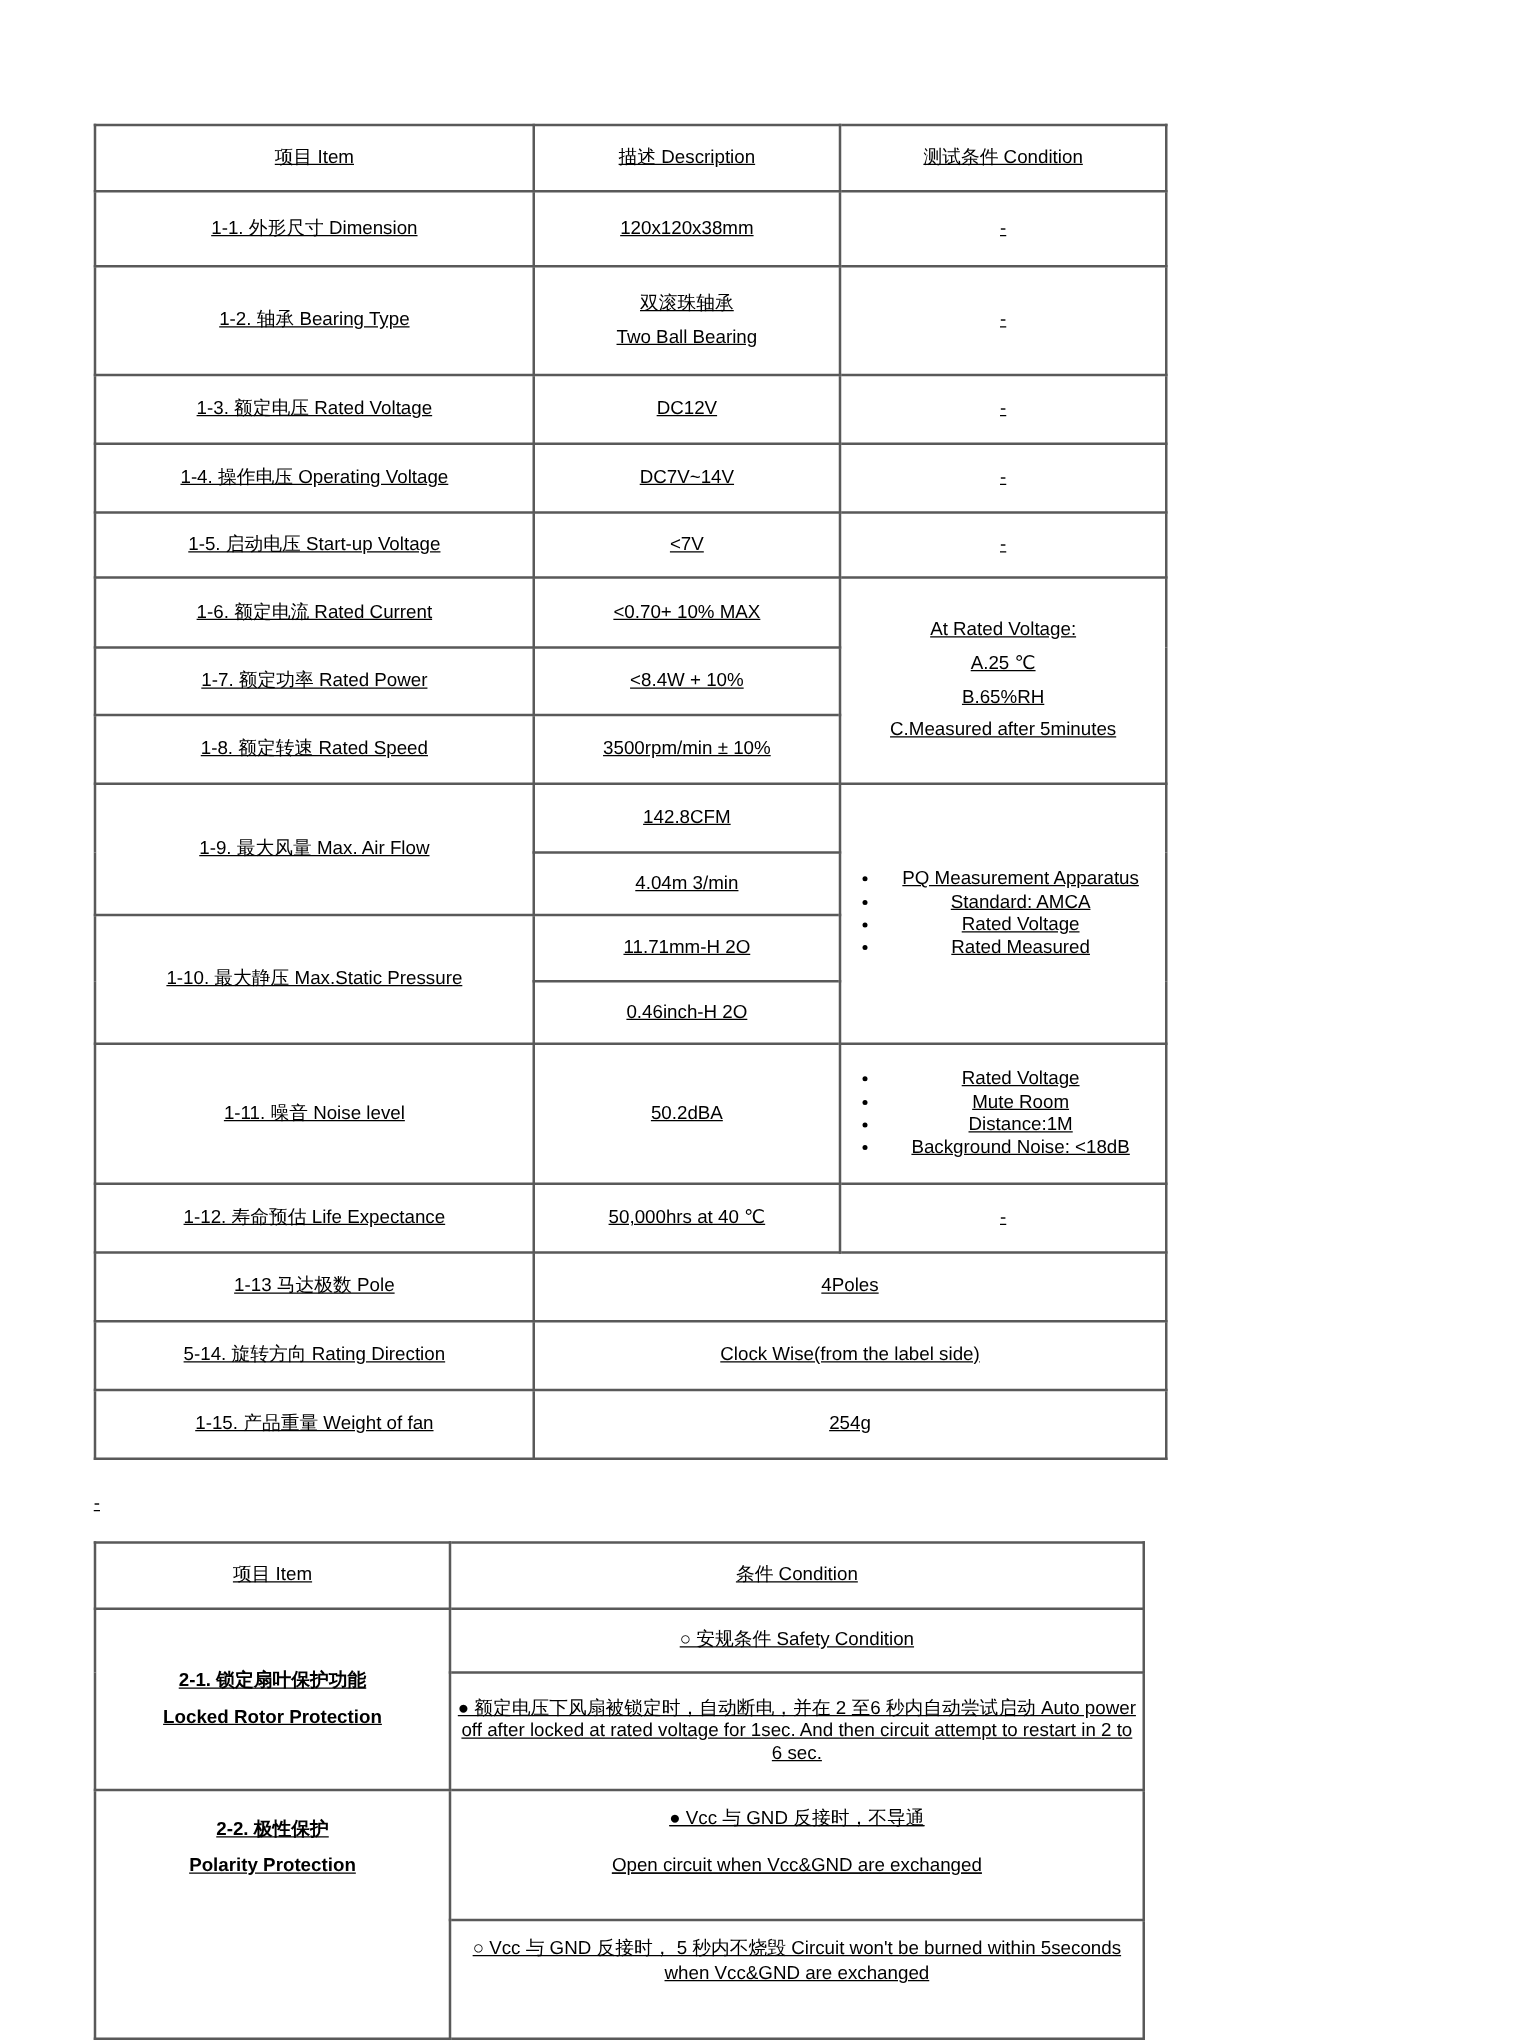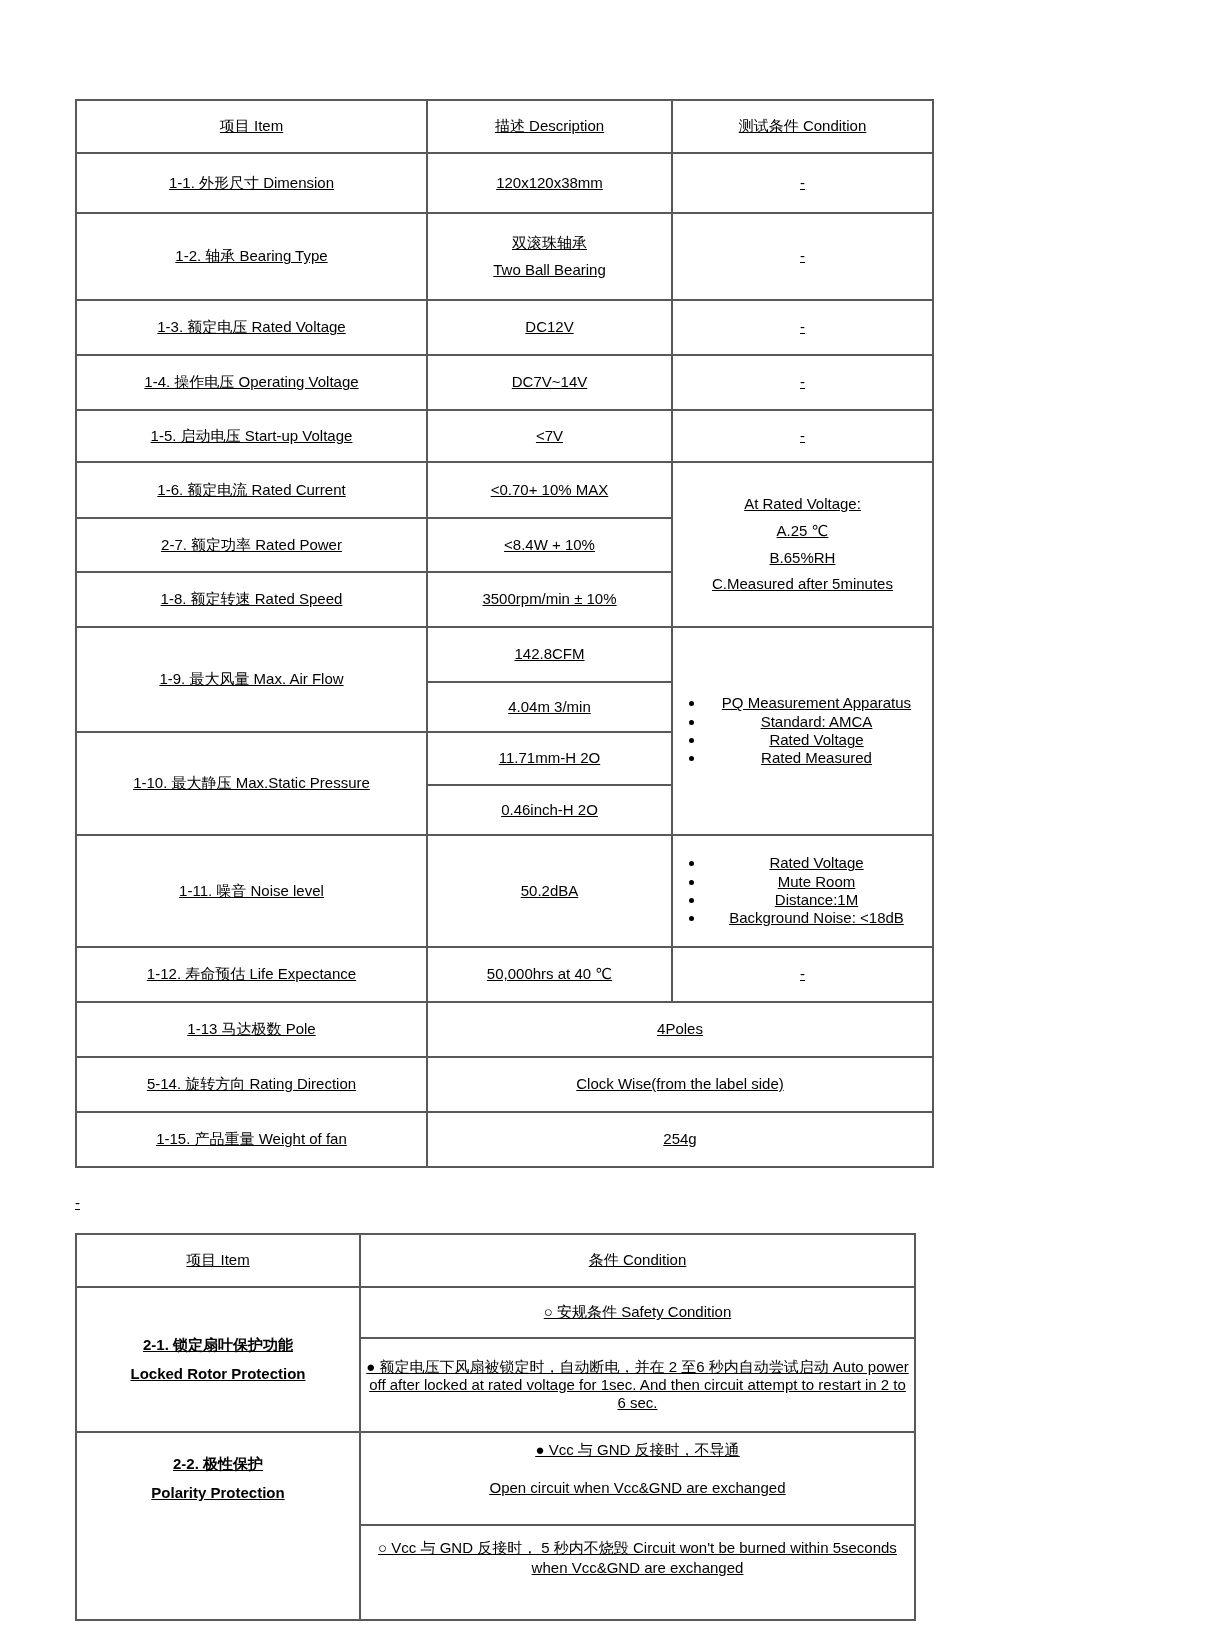--- a/index.html
+++ b/index.html
@@ -118,21 +118,21 @@
       <td class="c">&lt;0.70+ 10% MAX</td>
       <td rowspan="3" class="condlines">
         <p>At Rated Voltage:</p>
         <p>A.25 ℃</p>
         <p>B.65%RH</p>
         <p>C.Measured after 5minutes</p>
       </td>
     </tr>
 
     <tr style="height:54px">
-      <td>2-7. 额定功率 Rated Power</td>
+      <td>1-7. 额定功率 Rated Power</td>
       <td>&lt;8.4W + 10%</td>
     </tr>
 
     <tr style="height:55px">
       <td>1-8. 额定转速 Rated Speed</td>
       <td class="c">3500rpm/min ± 10%</td>
     </tr>
 
     <tr style="height:55px">
       <td rowspan="2">1-9. 最大风量 Max. Air Flow</td>
@@ -215,21 +215,21 @@
         <p>2-1. 锁定扇叶保护功能</p>
         <p>Locked Rotor Protection</p>
       </td>
       <td>○ 安规条件 Safety Condition</td>
     </tr>
 
     <tr style="height:94px">
       <td class="lh">● 额定电压下风扇被锁定时，自动断电，并在 2 至6 秒内自动尝试启动 Auto power off after locked at rated voltage for 1sec. And then circuit attempt to restart in 2 to 6 sec.</td>
     </tr>
 
-    <tr style="height:93px">
+    <tr style="height:104px">
       <td rowspan="2" class="item2 top">
         <p>2-2. 极性保护</p>
         <p>Polarity Protection</p>
       </td>
       <td class="gap2">
         <p>● Vcc 与 GND 反接时，不导通</p>
         <p>Open circuit when Vcc&amp;GND are exchanged</p>
       </td>
     </tr>
 

